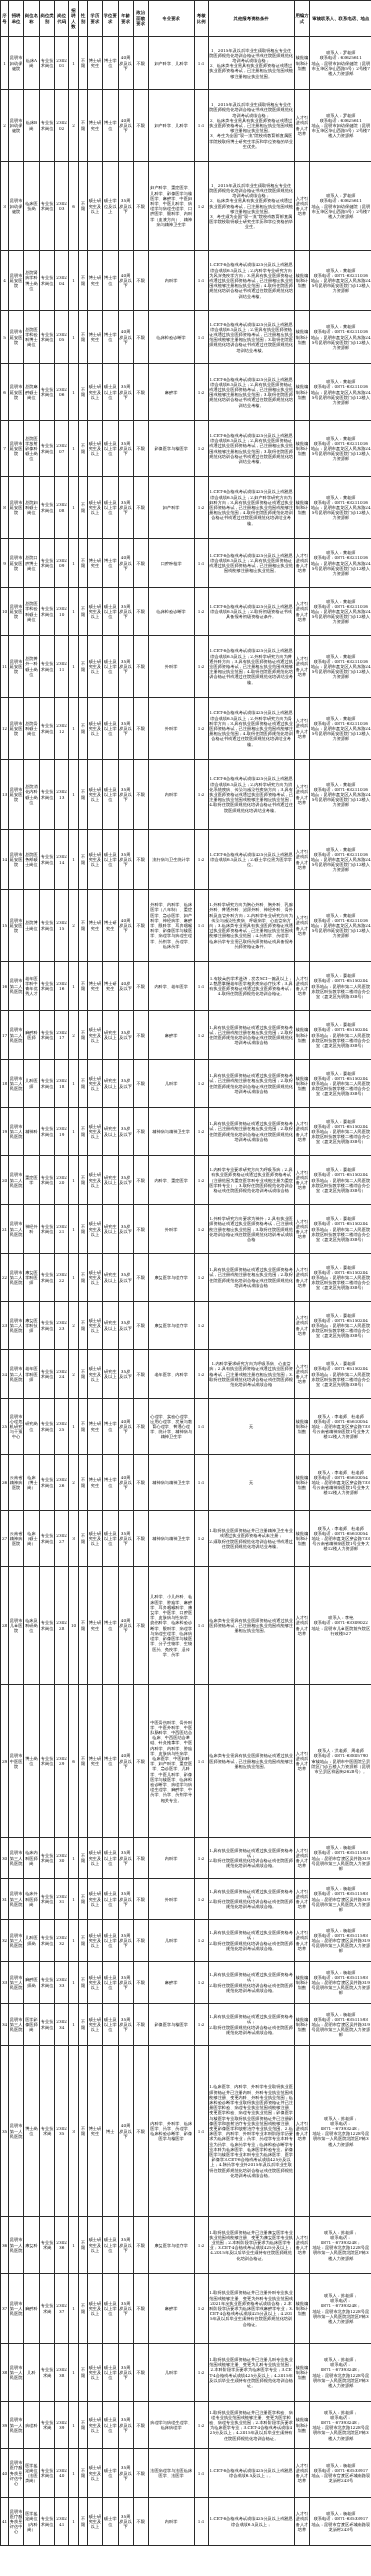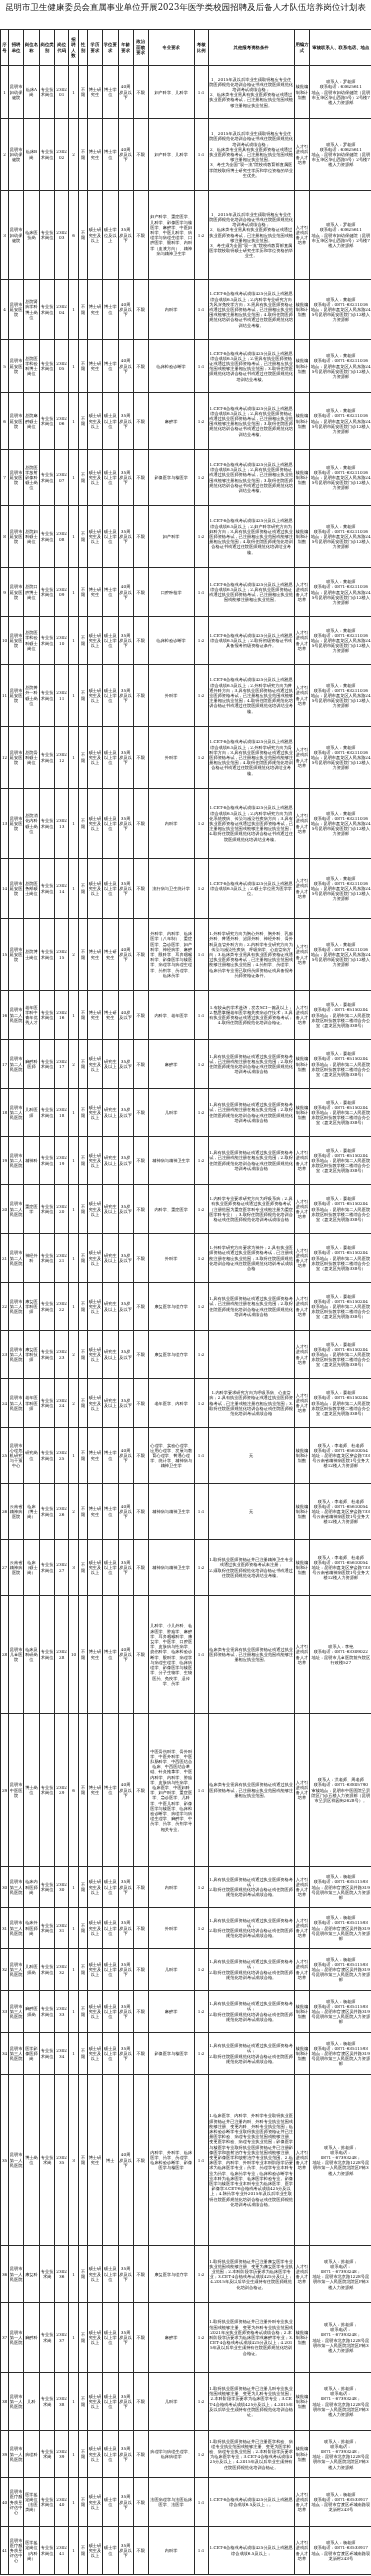--- a/index.html
+++ b/index.html
@@ -19,21 +19,20 @@
   }
   table.plan th { font-weight: bold; font-size: 4.4px; line-height: 5.5px; height: 34px; }
   td.cond { text-align: left; padding-left: 1.2px; }
   td.contact { text-align: left; padding-left: 1.2px; }
   .pre { white-space: pre-line; }
 </style>
 </head>
 <body>
 
 <div class="page">
-  <div class="title">昆明市卫生健康委员会直属事业单位开展2023年医学类校园招聘及后备人才队伍培养岗位计划表</div>
   <table class="plan">
     <colgroup>
       <col style="width:8.1px">
         <col style="width:15px">
         <col style="width:15.7px">
         <col style="width:15.7px">
       <col style="width:13.4px">
         <col style="width:10.4px">
         <col style="width:8.7px">
         <col style="width:15px">

